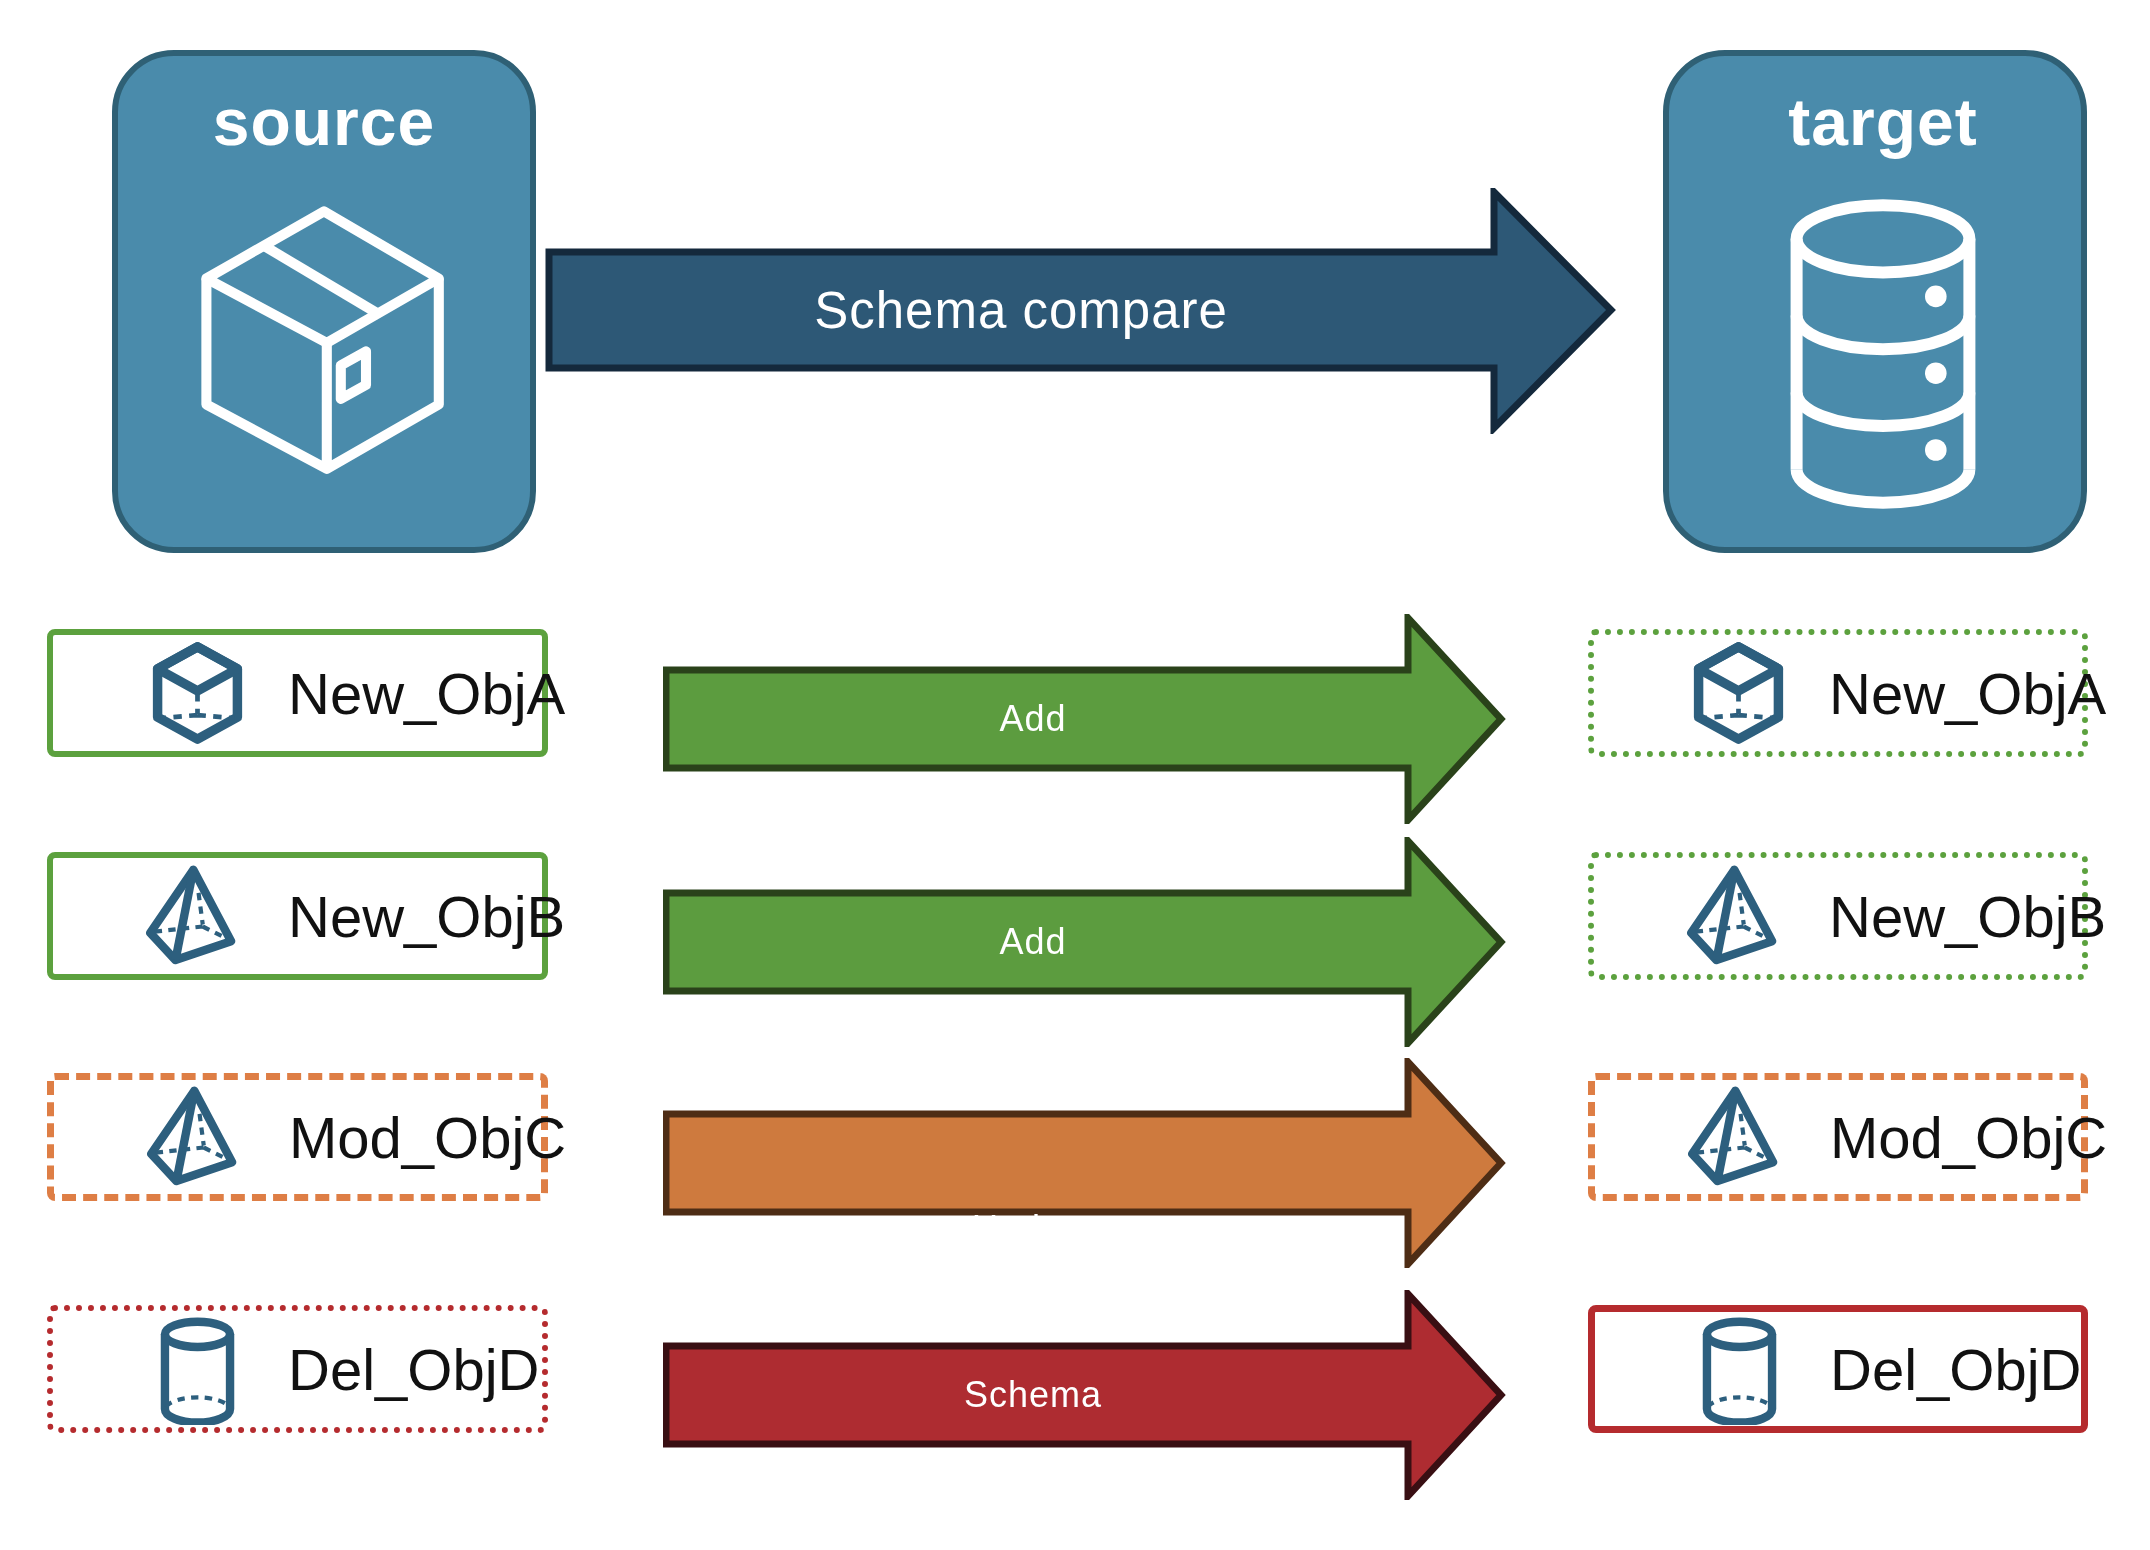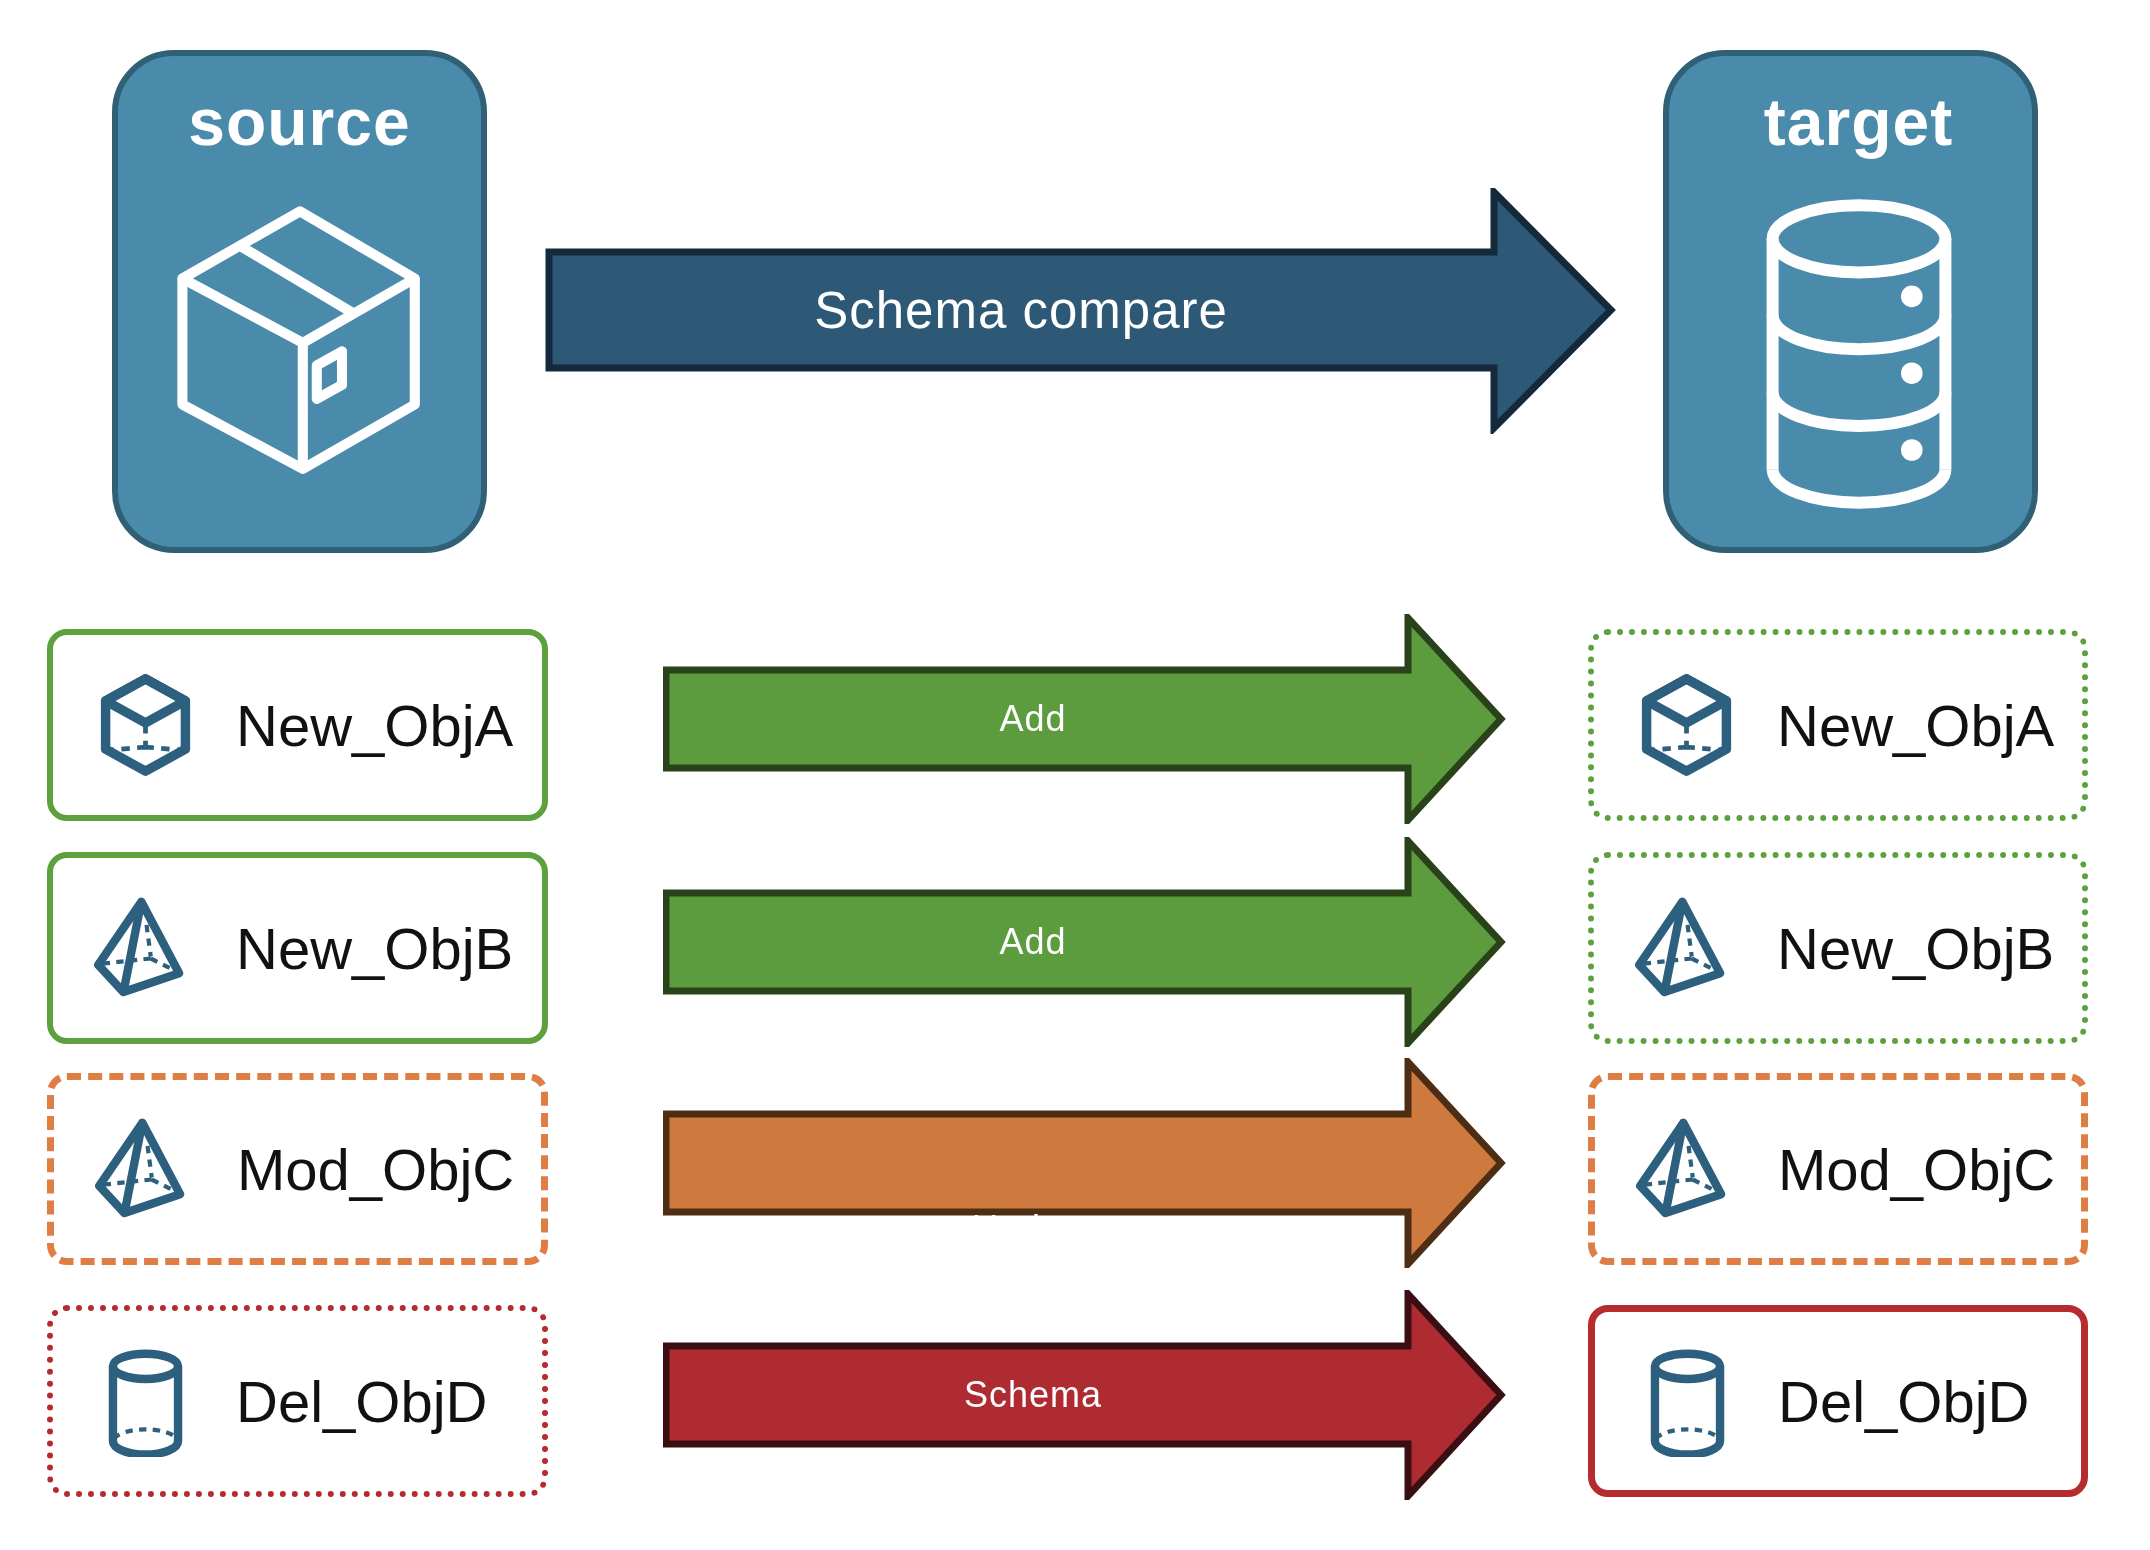--- a/index.html
+++ b/index.html
@@ -2,41 +2,41 @@
 <html><head>
 <meta charset="utf-8">
 <style>
   html,body{margin:0;padding:0;background:#ffffff;}
   #canvas{
     position:relative;width:2150px;height:1550px;background:#ffffff;overflow:hidden;
     font-family:"Liberation Sans",sans-serif;
   }
   
   .node{
-    position:absolute;top:50px;width:375px;height:503px;border-radius:62px;
+    position:absolute;top:50px;width:424px;height:503px;border-radius:62px;
     background:#4A8BAB;border:6px solid #2F6075;box-sizing:border-box;
     display:flex;flex-direction:column;align-items:center;
   }
   .node.source{left:112px;}
   .node.target{left:1663px;padding-left:16px;}
   .node-title{
     margin-top:28px;color:#ffffff;font-size:66px;font-weight:bold;letter-spacing:1px;
   }
   .node-icon{margin-top:26px;}
   
   .main-arrow-svg{position:absolute;left:545px;top:188px;}
   .main-arrow-label{
     position:absolute;left:548px;top:252px;width:946px;height:116px;
     display:flex;align-items:center;justify-content:center;
     color:#ffffff;font-size:51px;letter-spacing:1px;
   }
   
   .objbox{
-    position:absolute;width:501px;height:192px;border-radius:20px;background:#ffffff;
-    box-sizing:border-box;display:flex;align-items:center;padding-left:40px;
+    position:absolute;width:501px;height:128px;border-radius:8px;background:#ffffff;
+    box-sizing:border-box;display:flex;align-items:center;padding-left:92px;
   }
   .objbox.right{left:1588px;width:500px;}
   .objbox.left{left:47px;}
   .b-green-solid {border:6px solid #5CA13E;}
   .b-green-dotted{border:6px dotted #5CA13E;}
   .b-orange-dashed{border:7px dashed #DE7E45;}
   .b-red-dotted {border:6px dotted #B52B2E;}
   .b-red-solid {border:7px solid #B52B2E;}
   .objicon{width:105px;height:112px;flex:0 0 auto;}
   .objlabel{margin-left:38px;color:#111111;font-size:58px;}

